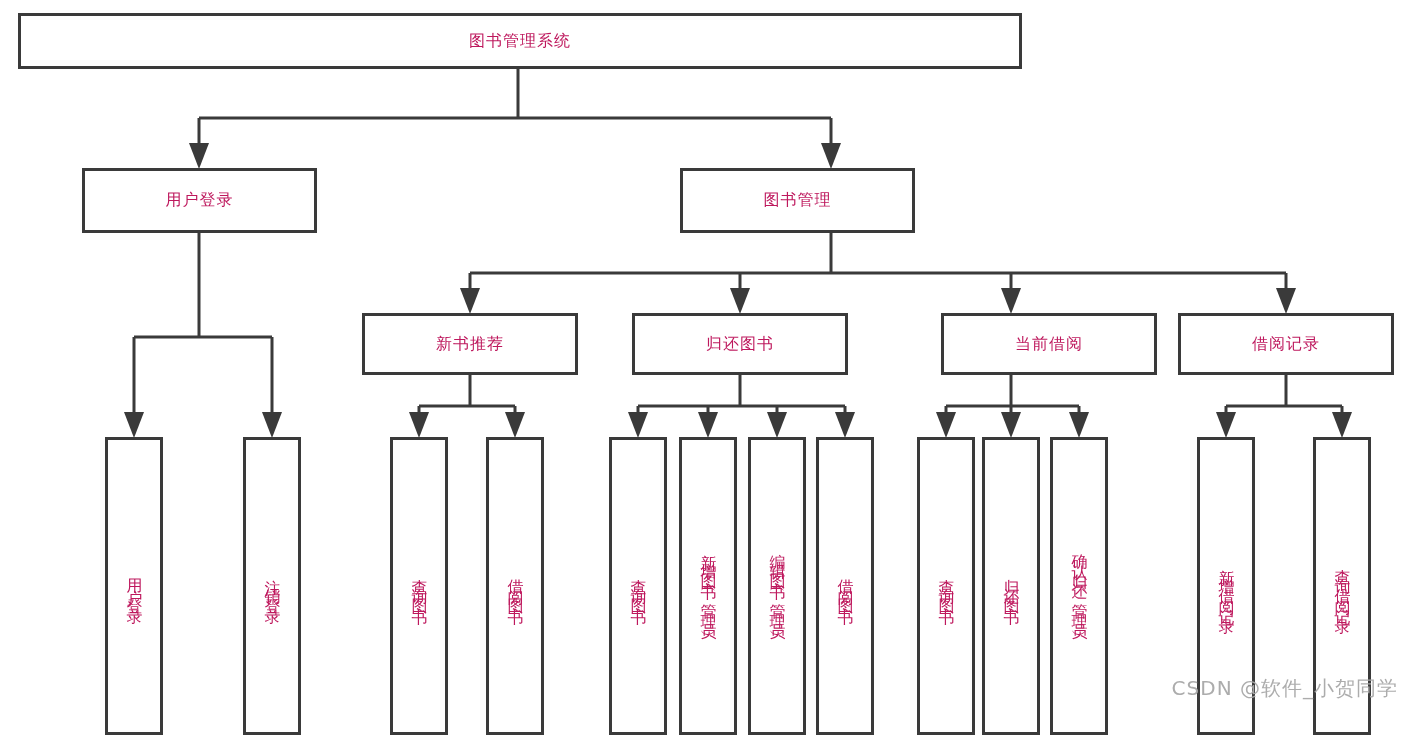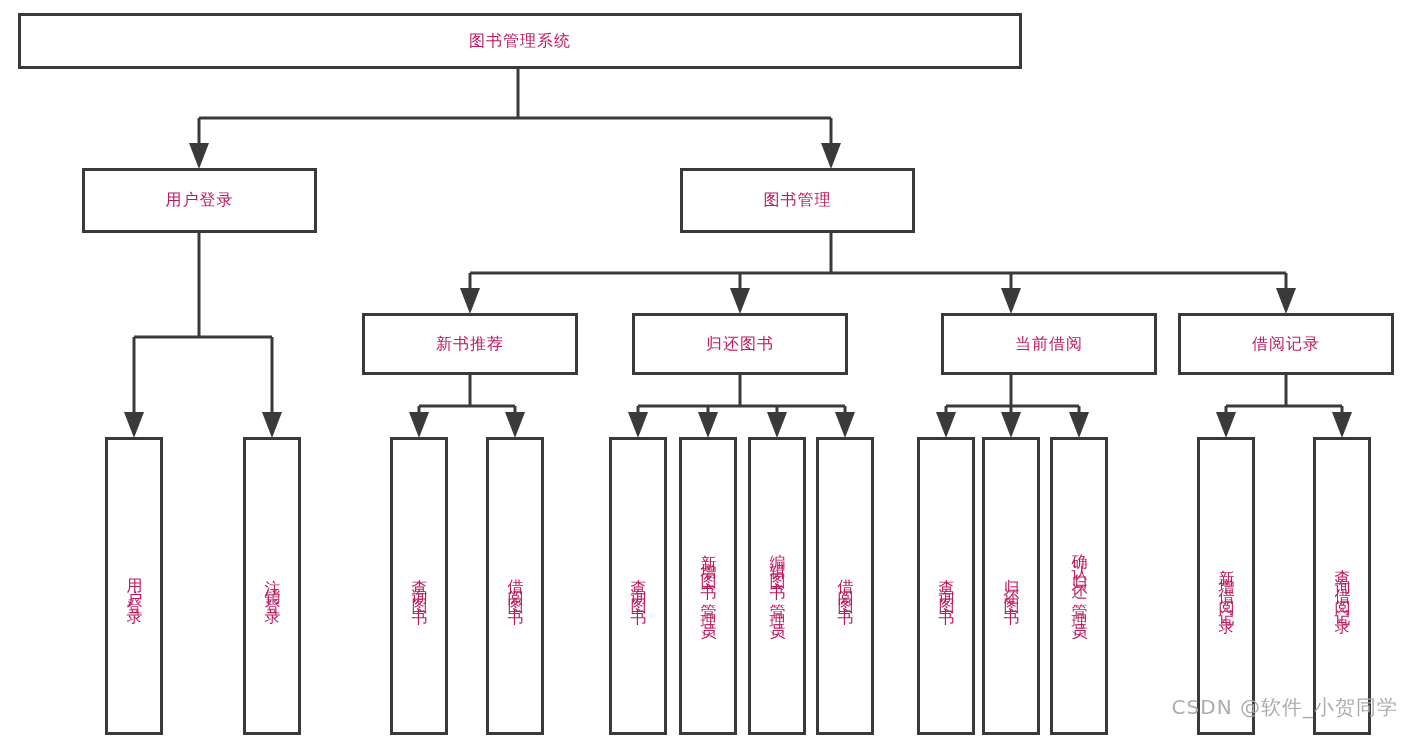--- a/index.html
+++ b/index.html
@@ -62,21 +62,21 @@
   .n-b3    { left: 748px;  }
   .n-b4    { left: 816px;  }
   .n-c1    { left: 917px;  }
   .n-c2    { left: 982px;  }
   .n-c3    { left: 1050px; }
   .n-d1    { left: 1197px; }
   .n-d2    { left: 1313px; }
   #watermark {
     position: absolute;
     right: 7px;
-    top: 694px;
+    top: 675px;
     font-size: 20px;
     color: rgba(168, 168, 168, 0.95);
     letter-spacing: 1px;
     z-index: 3;
     white-space: nowrap;
   }
 </style>
 </head>
 <body>
 

